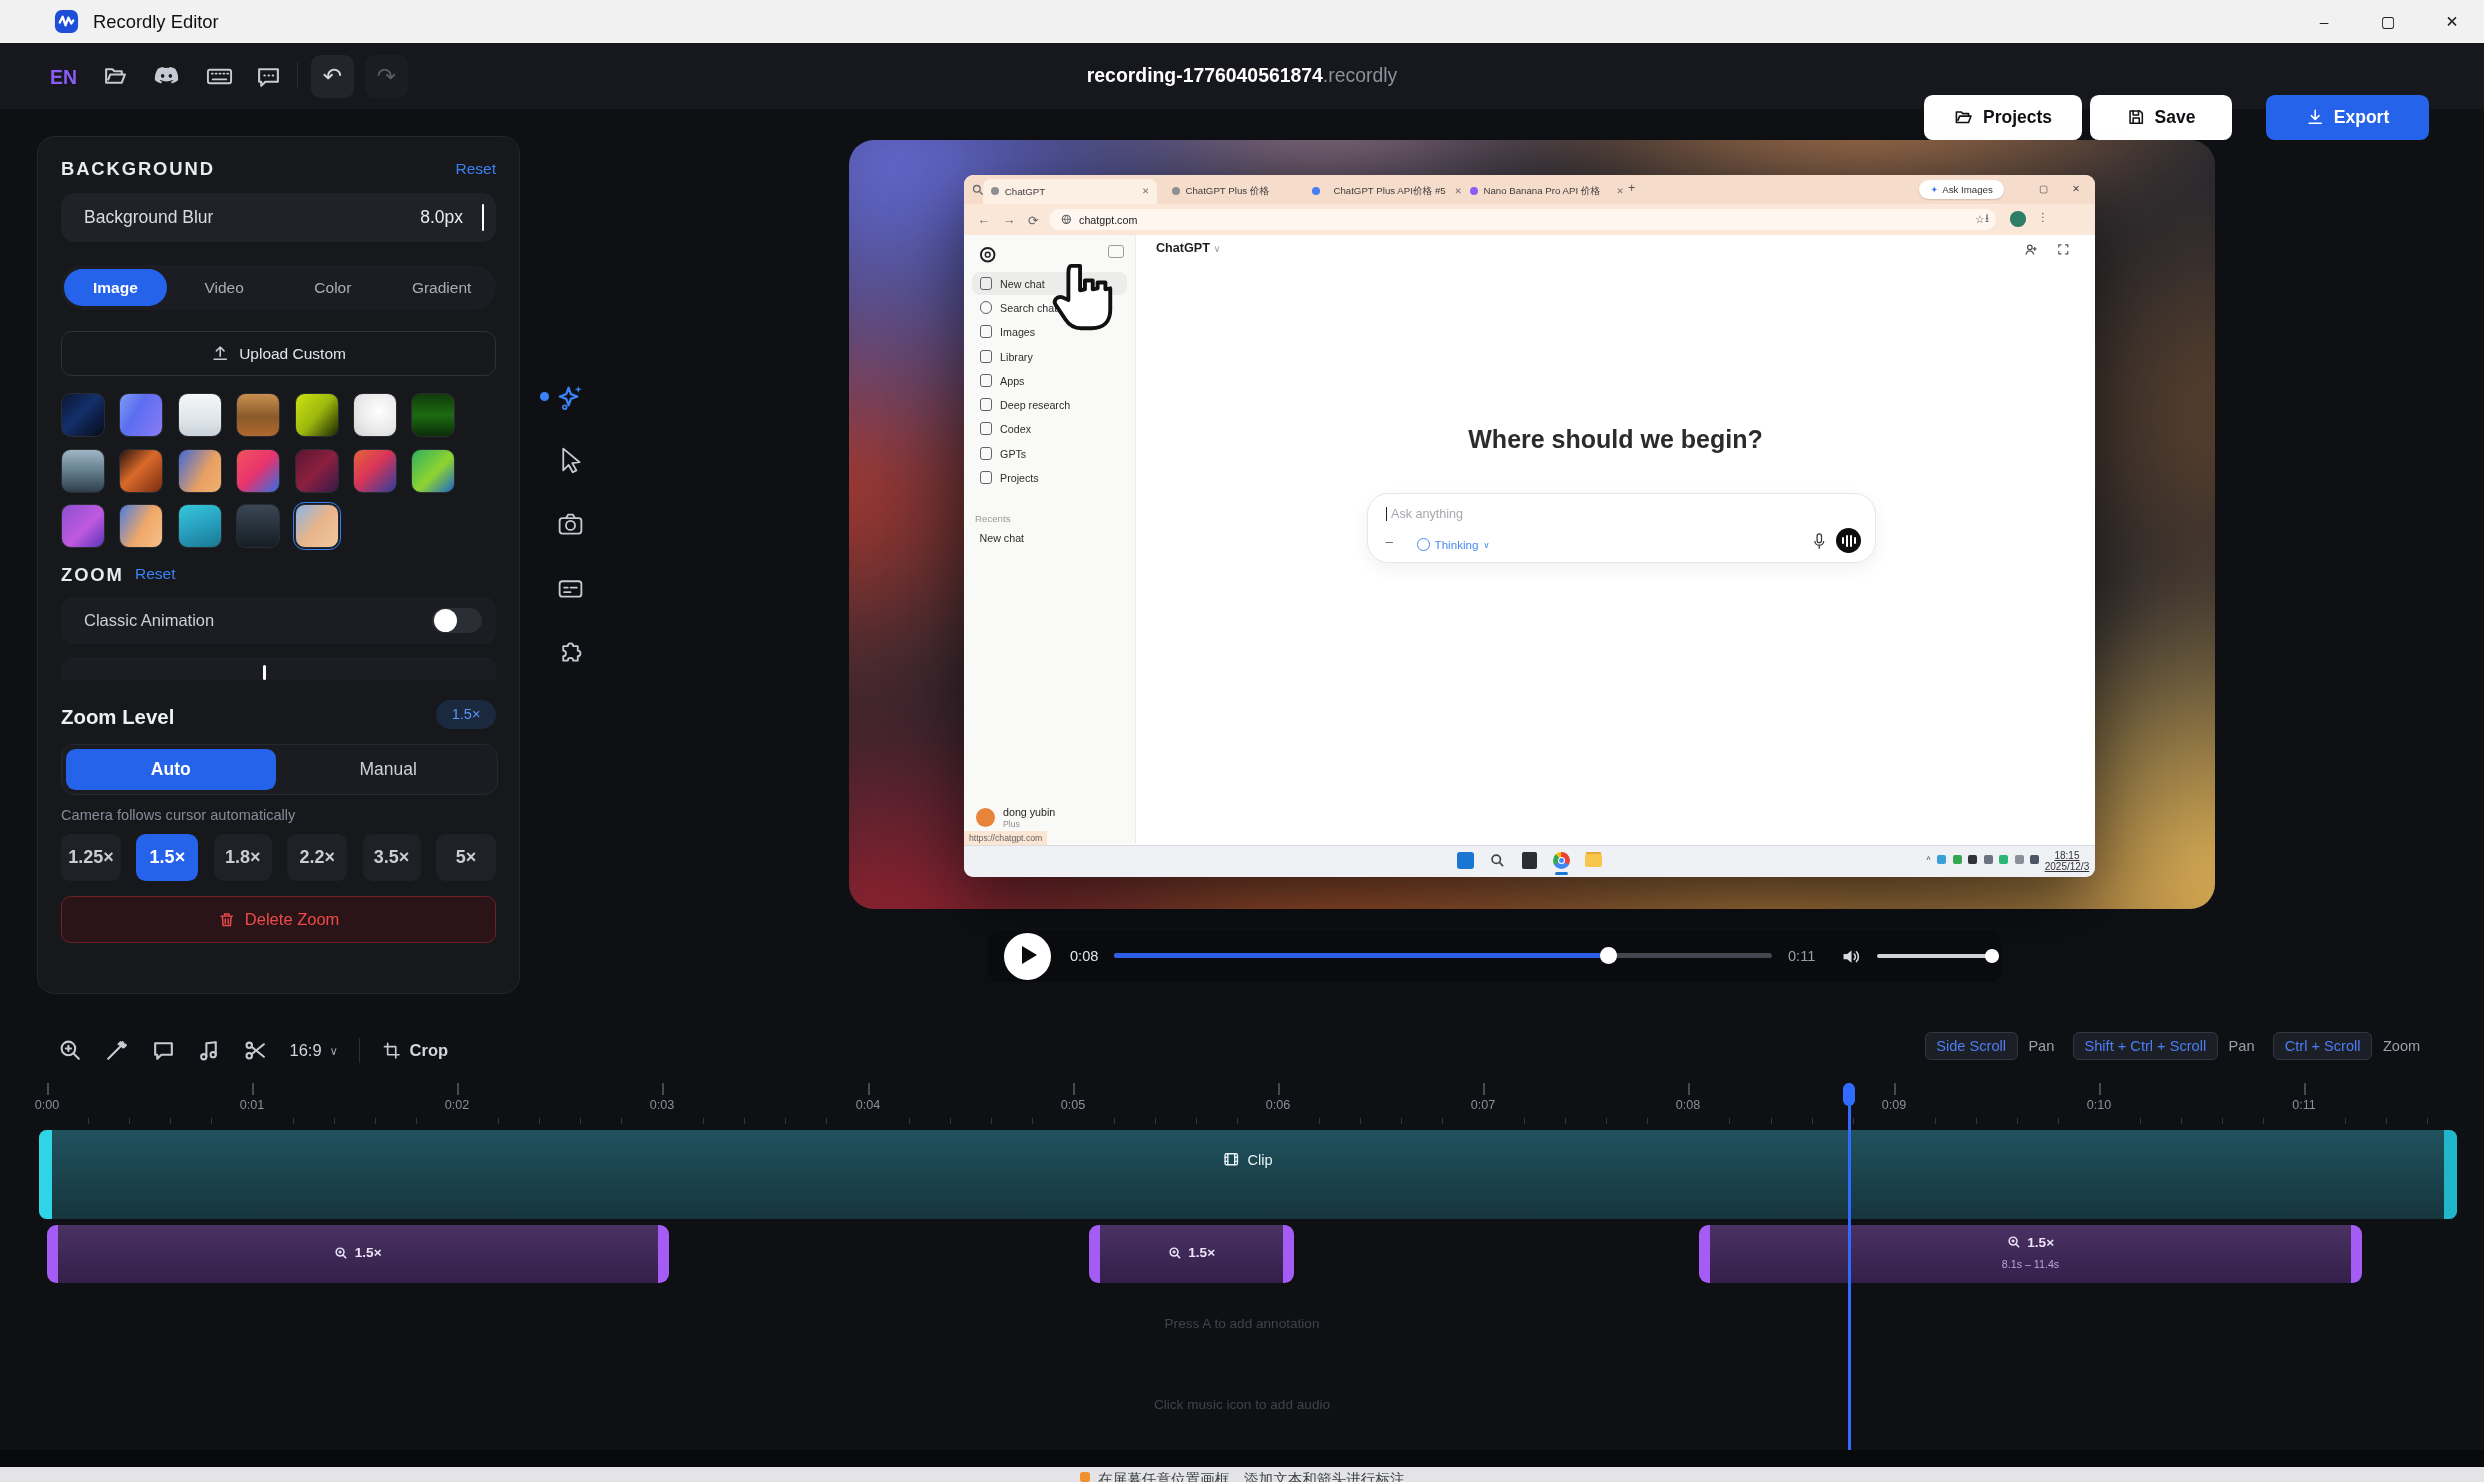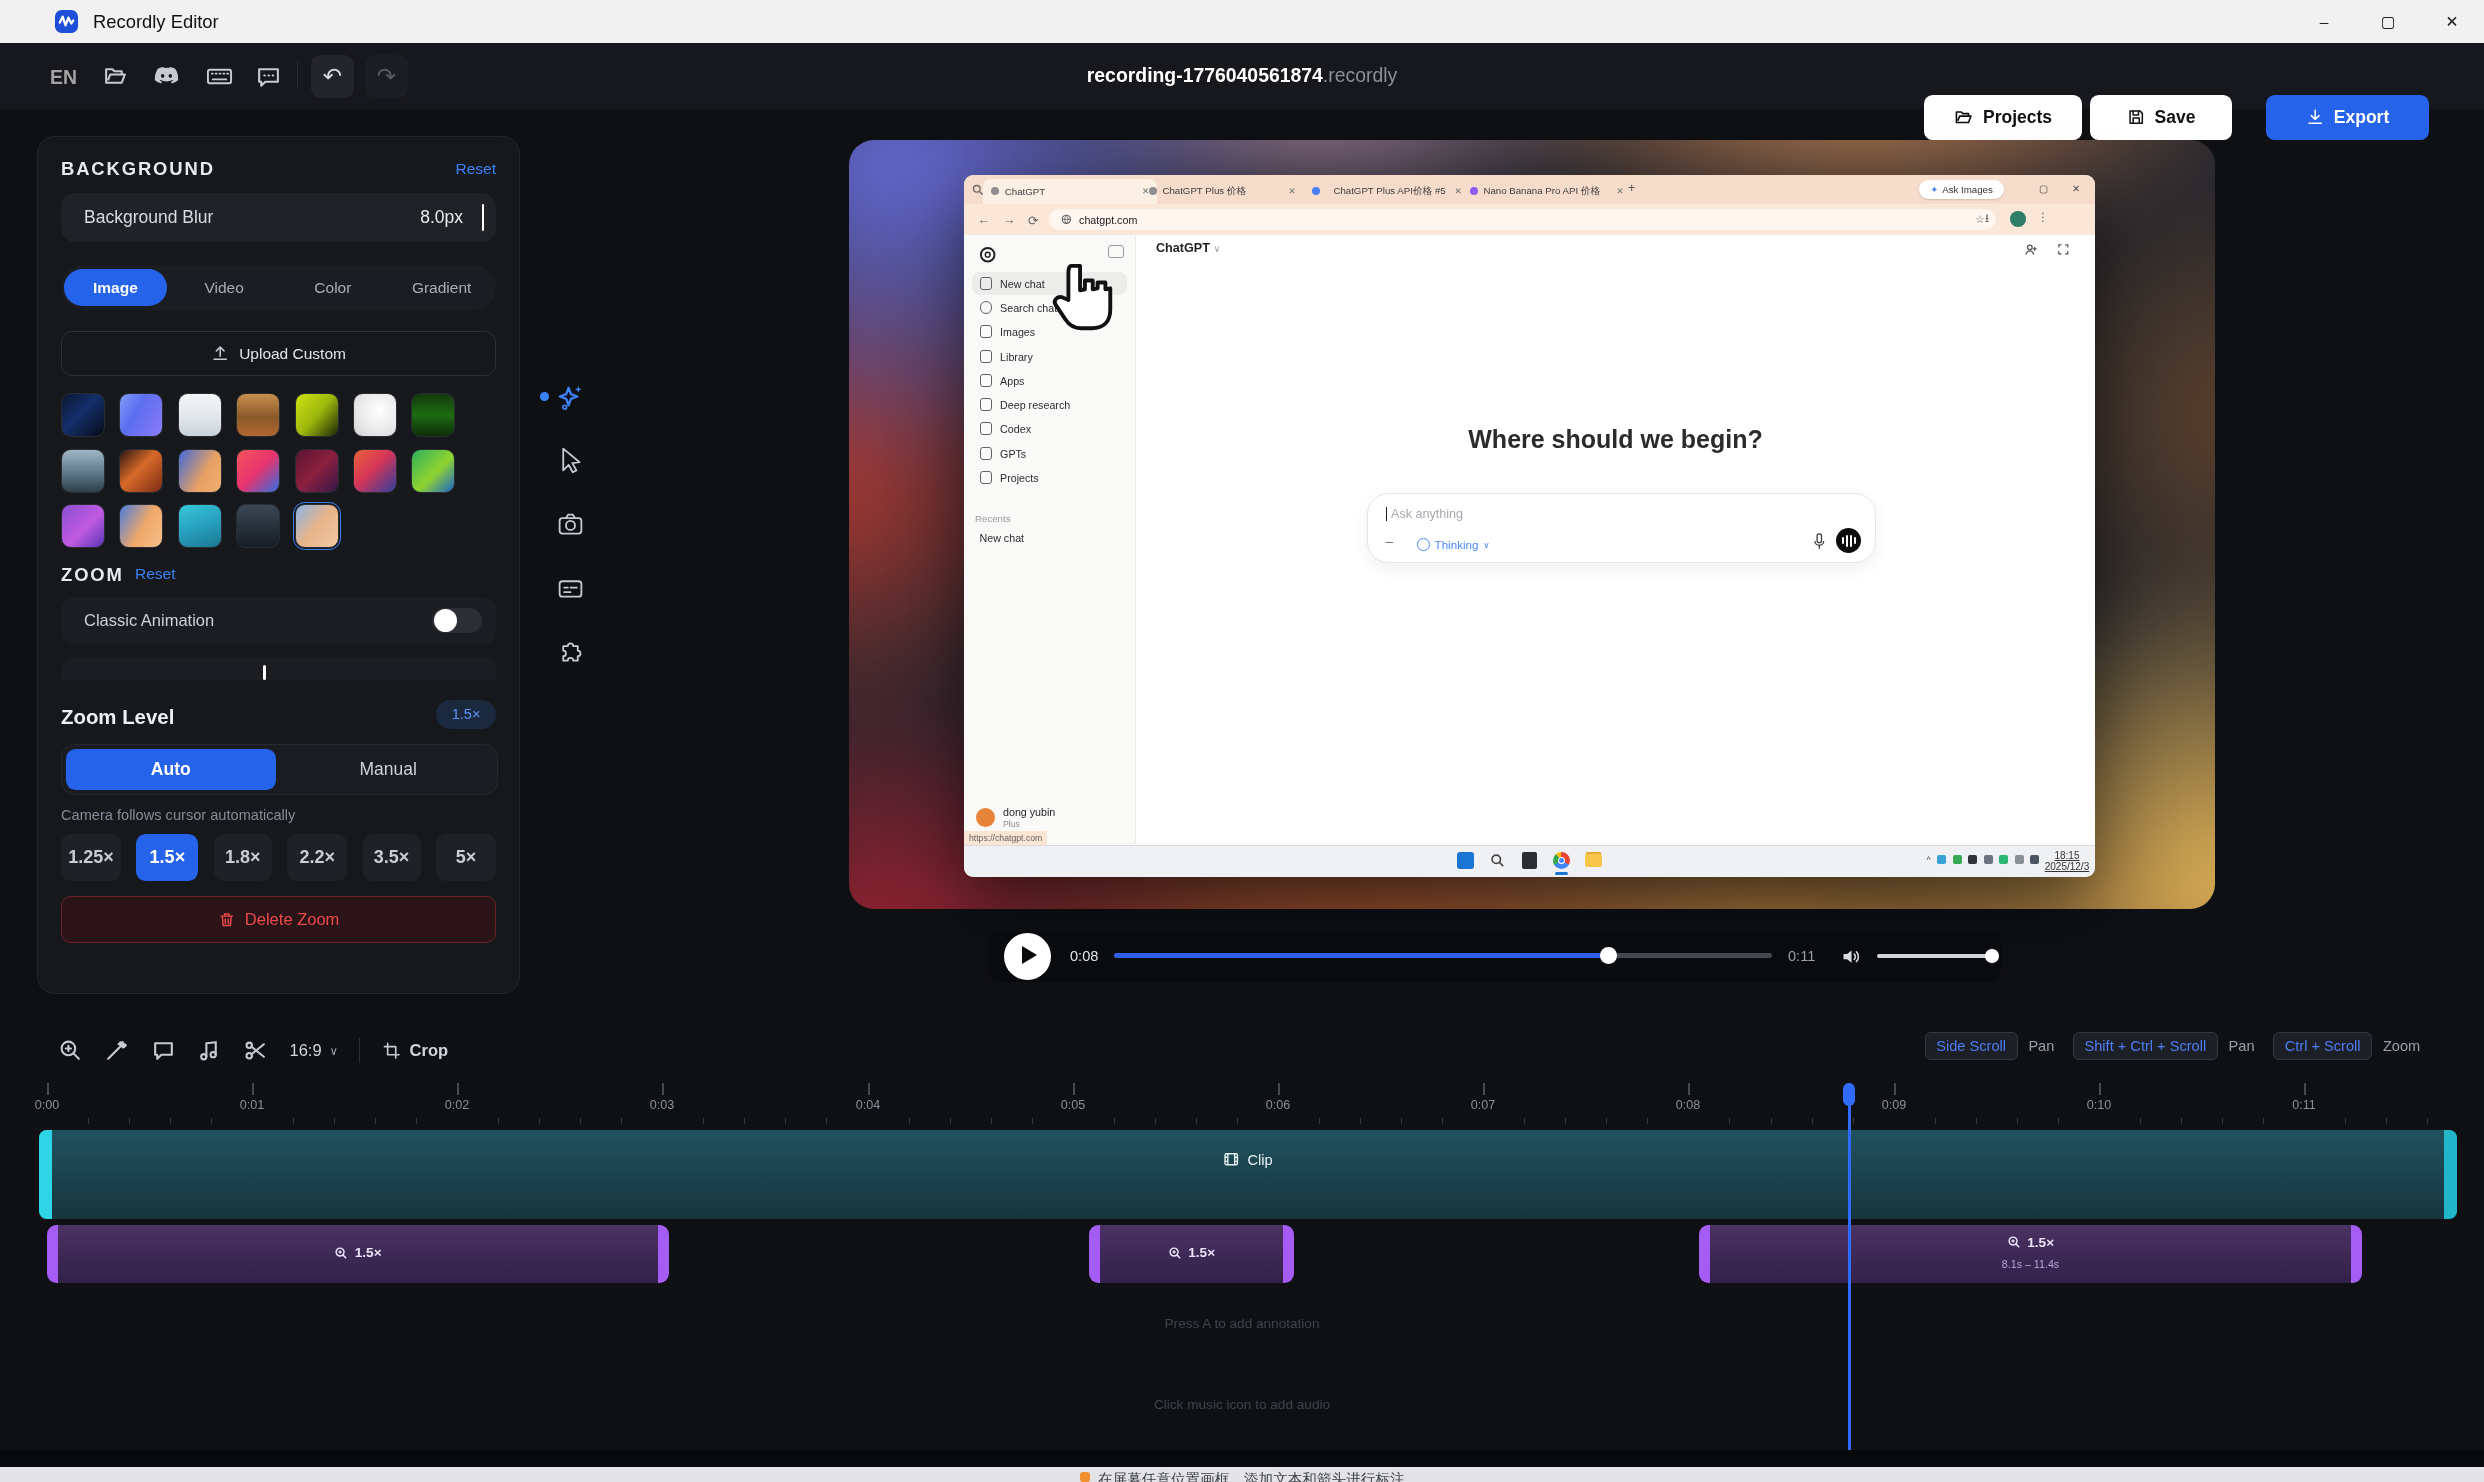--- a/index.html
+++ b/index.html
@@ -178,21 +178,21 @@
     <rect x="1" y="1" width="24" height="24" rx="7" fill="#1d4ed8"></rect>
     <path d="M6 14l3-6 3 9 3-8 3 6 2-3" stroke="#fff" stroke-width="2.4" fill="none" stroke-linecap="round" stroke-linejoin="round"></path>
   </svg>
   <span class="title">Recordly Editor</span>
   <div class="winbtn" style="right:128px">–</div>
   <div class="winbtn" style="right:64px">▢</div>
   <div class="winbtn" style="right:0">✕</div>
 </div>
 
 <div class="abs" id="topbar">
-  <span class="abs" style="left:50px;top:23px;font-size:19.4px;font-weight:bold;color:#a3a3a3">EN</span>
+  <span class="abs" style="left:50px;top:23px;font-size:19.4px;font-weight:bold;color:#8b5cf6">EN</span>
   <svg class="tb-ic ic" style="left:103px" width="25" height="25" viewBox="0 0 24 24">
     <path d="M3 7v11h15l3-8H7l-2 5M3 7V5h6l2 2h7v3"></path>
     </svg>
   <svg class="tb-ic" style="left:153px" width="27" height="25" viewBox="0 0 28 24">
     <path fill="#c6cbd3" d="M23 4c-2-1-4-1.6-6-1.8l-.4 1a17 17 0 0 0-5.2 0L11 2.2C9 2.4 7 3 5 4 2.4 8 1.6 12 2 16c2 1.6 4.2 2.6 6.4 3.2l1-1.8c-.8-.3-1.6-.7-2.3-1.2l.6-.5c4 1.9 8.6 1.9 12.6 0l.6.5c-.7.5-1.5.9-2.3 1.2l1 1.8c2.2-.6 4.4-1.6 6.4-3.2.5-4.6-.6-8.6-3-12zM10 13.4c-1 0-1.8-.9-1.8-2s.8-2 1.8-2 1.8.9 1.8 2-.8 2-1.8 2zm8 0c-1 0-1.8-.9-1.8-2s.8-2 1.8-2 1.8.9 1.8 2-.8 2-1.8 2z"></path>
     </svg>
   <svg class="tb-ic ic" style="left:206px" width="27" height="25" viewBox="0 0 28 24">
     <rect x="2" y="5" width="24" height="14" rx="2"></rect>
       <path d="M6 9h1M10 9h1M14 9h1M18 9h1M22 9h1M7 15h14"></path>
     </svg>
@@ -361,21 +361,21 @@
       <span class="sp">✦</span>
       <span>Ask Images</span>
     </div>
     <span class="abs" style="left:1075px;top:7.8px;font-size:9.7px;color:#444">▢</span>
     <span class="abs" style="left:1108px;top:7.8px;font-size:9.7px;color:#444">✕</span>
   <div class="btab active" style="left: 19.4px; width: 158px;">
         <div class="fav" style="background: rgb(142, 142, 147);"></div>
         <span style="overflow: hidden; text-overflow: ellipsis;">ChatGPT</span>
         <div class="x">✕</div>
       </div>
-      <div class="btab" style="left: 177px; width: 147px; text-align: right;">
+      <div class="btab" style="left: 200px; width: 147px; text-align: right;">
         <div class="fav" style="background: rgb(142, 142, 147);"></div>
         <span style="overflow: hidden; text-overflow: ellipsis;">ChatGPT Plus 价格</span>
         <div class="x">✕</div>
       </div>
       <div class="btab" style="left: 340px; width: 150px;">
         <div class="fav" style="background: rgb(74, 125, 240);"></div>
         <span style="overflow: hidden; text-overflow: ellipsis; margin-left: 8px;">ChatGPT Plus API价格 #5</span>
         <div class="x">✕</div>
       </div>
       <div class="btab" style="left: 498px; width: 154px;">

